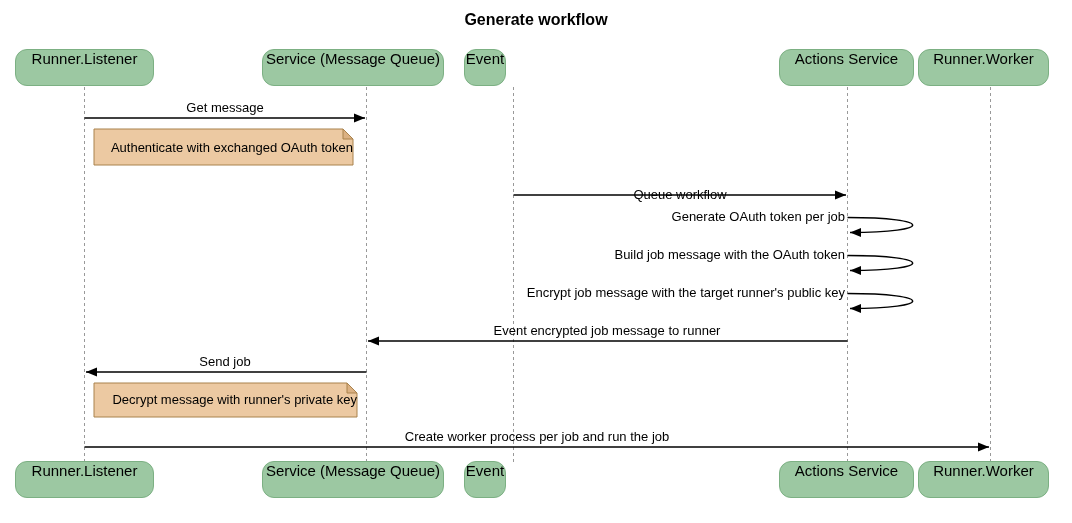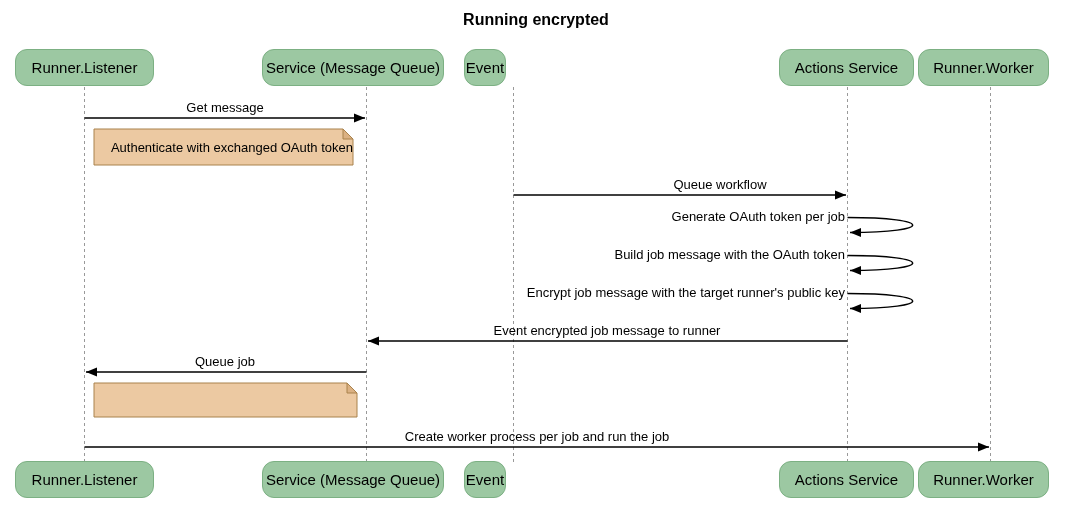--- a/index.html
+++ b/index.html
@@ -25,21 +25,21 @@
     left: 0; top: 0;
     width: 1072px; height: 523px;
   }
   .participant {
     position: absolute;
     height: 37px;
     background: #9cc8a2;
     border: 1px solid #7cb083;
     border-radius: 12px;
     display: flex;
-    align-items: center;
+    align-items: flex-start;
     justify-content: center;
     font-size: 15px;
     box-sizing: border-box;
   }
   .p-top    { top: 49px; }
   .p-bottom { top: 461px; }
   .p-runner-listener { left: 15px;  width: 139px; }
   .p-service         { left: 262px; width: 182px; }
   .p-event           { left: 464px; width: 42px;  }
   .p-actions-service { left: 779px; width: 135px; }
@@ -64,36 +64,36 @@
   }
   .note-label {
     position: absolute;
     font-size: 13px;
     white-space: nowrap;
     text-align: right;
     height: 15px;
     line-height: 15px;
   }
   .lbl-get-message    { left: 225px; top: 101px; }
-  .lbl-queue-workflow { left: 680px; top: 178px; margin-left: 40px; }
+  .lbl-queue-workflow { left: 680px; top: 188px; }
   .lbl-send-encrypted { left: 607px; top: 324px; }
   .lbl-send-job       { left: 225px; top: 355px; }
   .lbl-create-worker  { left: 537px; top: 430px; }
   .lbl-self-1 { top: 210px; }
   .lbl-self-2 { top: 248px; }
   .lbl-self-3 { top: 286px; }
   .lbl-note-1 { left: 94px; width: 259px; top: 140px; }
   .lbl-note-2 { left: 94px; width: 263px; top: 392px; }
 </style>
 </head>
 <body>
 
 <div class="diagram">
 
-  <div class="title">Running encrypted</div>
+  <div class="title">Generate workflow</div>
 
   <svg class="overlay" width="1072" height="523" viewBox="0 0 1072 523" xmlns="http://www.w3.org/2000/svg">
     <defs>
       <marker id="arrowhead" markerUnits="userSpaceOnUse" markerWidth="12" markerHeight="12" viewBox="0 0 12 12" refX="11" refY="6" orient="auto">
         <path d="M0,1.5 L11,6 L0,10.5 Z" fill="#000000"></path>
       </marker>
     </defs>
 
     <line x1="84.5" y1="87" x2="84.5" y2="462" stroke="#999999" stroke-width="1" stroke-dasharray="3,3"></line>
     <line x1="366.5" y1="87" x2="366.5" y2="462" stroke="#999999" stroke-width="1" stroke-dasharray="3,3"></line>
@@ -120,21 +120,22 @@
     </g>
   </svg>
 
   <div class="msg-label lbl-get-message">Get message</div>
   <div class="note-label lbl-note-1">Authenticate with exchanged OAuth token</div>
   <div class="msg-label lbl-queue-workflow">Queue workflow</div>
   <div class="self-label lbl-self-1">Generate OAuth token per job</div>
   <div class="self-label lbl-self-3">Encrypt job message with the target runner's public key</div>
   <div class="self-label lbl-self-2">Build job message with the OAuth token</div>
   <div class="msg-label lbl-send-encrypted">Event encrypted job message to runner</div>
-  <div class="msg-label lbl-send-job">Queue job</div>
+  <div class="msg-label lbl-send-job">Send job</div>
+  <div class="note-label lbl-note-2">Decrypt message with runner's private key</div>
   <div class="msg-label lbl-create-worker">Create worker process per job and run the job</div>
 
   <div class="participant p-top p-runner-listener">
     <span>Runner.Listener</span>
   </div>
   <div class="participant p-top p-service">
     <span>Service (Message Queue)</span>
   </div>
   <div class="participant p-top p-event">
     <span>Event</span>

